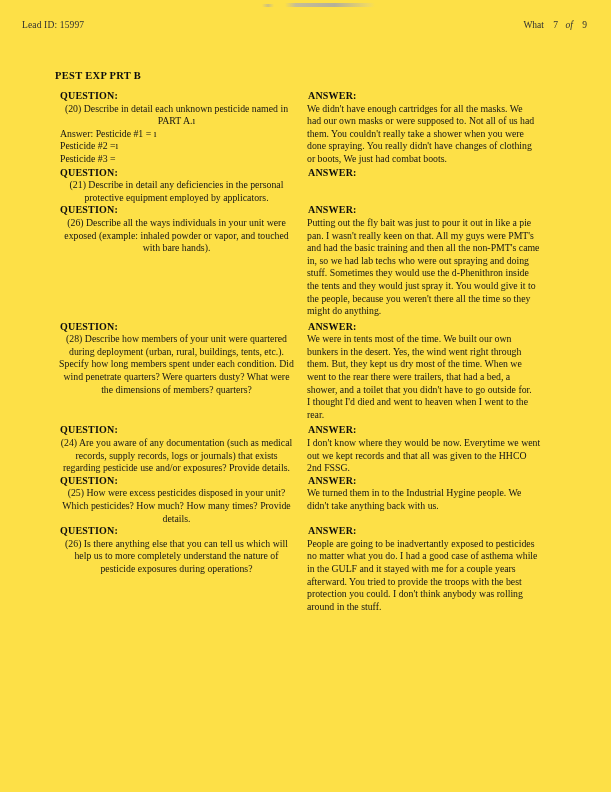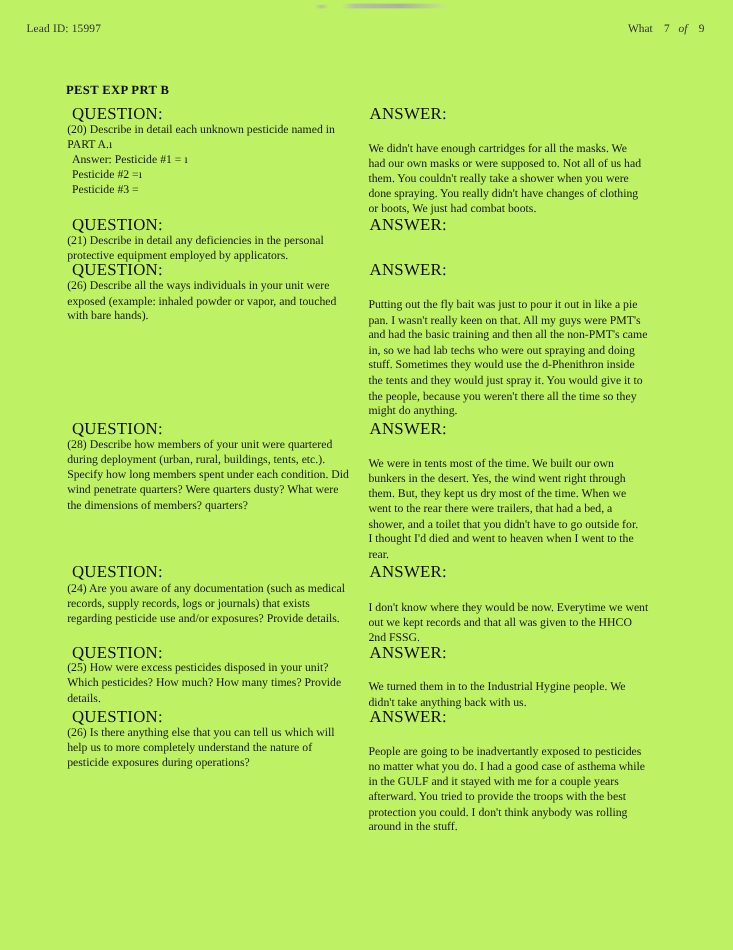--- a/index.html
+++ b/index.html
@@ -9,21 +9,21 @@
     background: #ffffff;
   }
   body {
     font-family: "Liberation Serif", "DejaVu Serif", serif;
     color: #111111;
   }
   .page {
     position: relative;
     width: 611px;
     height: 792px;
-    background: #bef264;
+    background: #fde047;
     overflow: hidden;
   }
   
   .scan-artifact {
     position: absolute;
     top: 3px;
     left: 285px;
     width: 90px;
     height: 4px;
     background: linear-gradient(90deg,
@@ -104,38 +104,38 @@
     flex: 0 0 242px;
     position: relative;
   }
   .col-a {
     width: 250px;
     flex: 0 0 250px;
     margin-left: 5px;
     position: relative;
   }
   .hdr {
-    font-weight: normal;
-    font-size: 14px;
+    font-weight: bold;
+    font-size: 10px;
     letter-spacing: 0.2px;
     line-height: 12.6px;
     padding-left: 5px;
     color: #0d0d0d;
   }
   .hdr-a { padding-left: 6px; }
 
   .txt {
     font-size: 9.8px;
     line-height: 12.6px;
     color: #141414;
     text-align: left;
     white-space: pre-line;
   }
-  .txt-q { padding-left: 1px; }
-  .txt-a { padding-left: 5px; margin-top: 16px; }
+  .txt-q { padding-left: 1px; text-align: center; }
+  .txt-a { padding-left: 5px; }
 
   .sub-ans {
     font-size: 9.8px;
     line-height: 12.6px;
     color: #141414;
     padding-left: 5px;
     white-space: pre-line;
   }
 
   .spacer-sm { height: 1px; }

